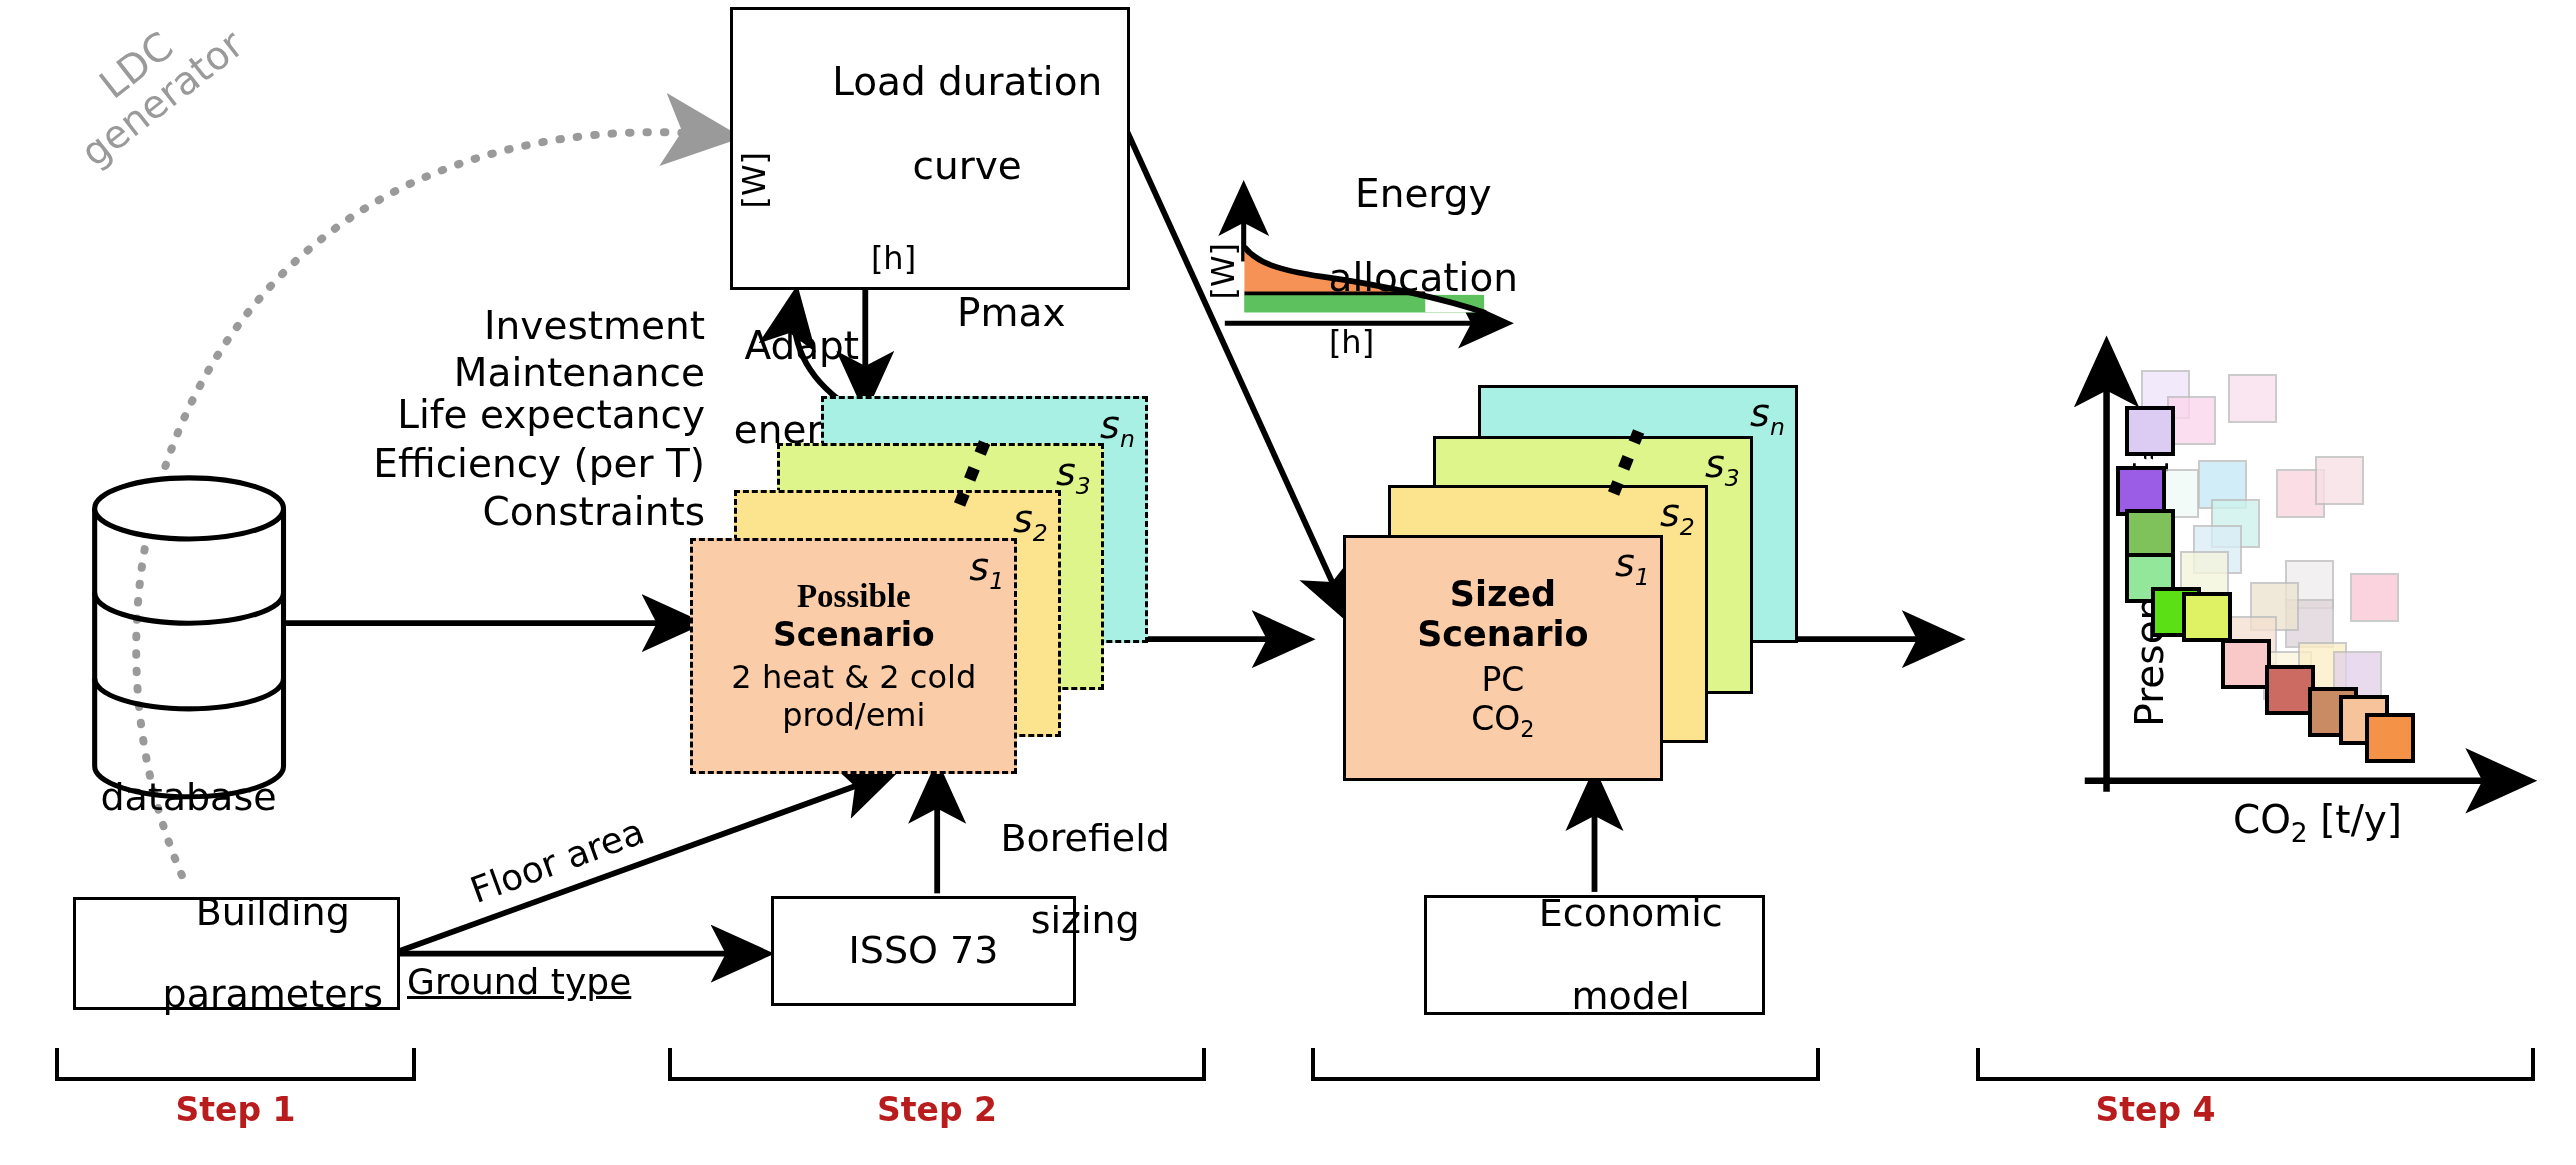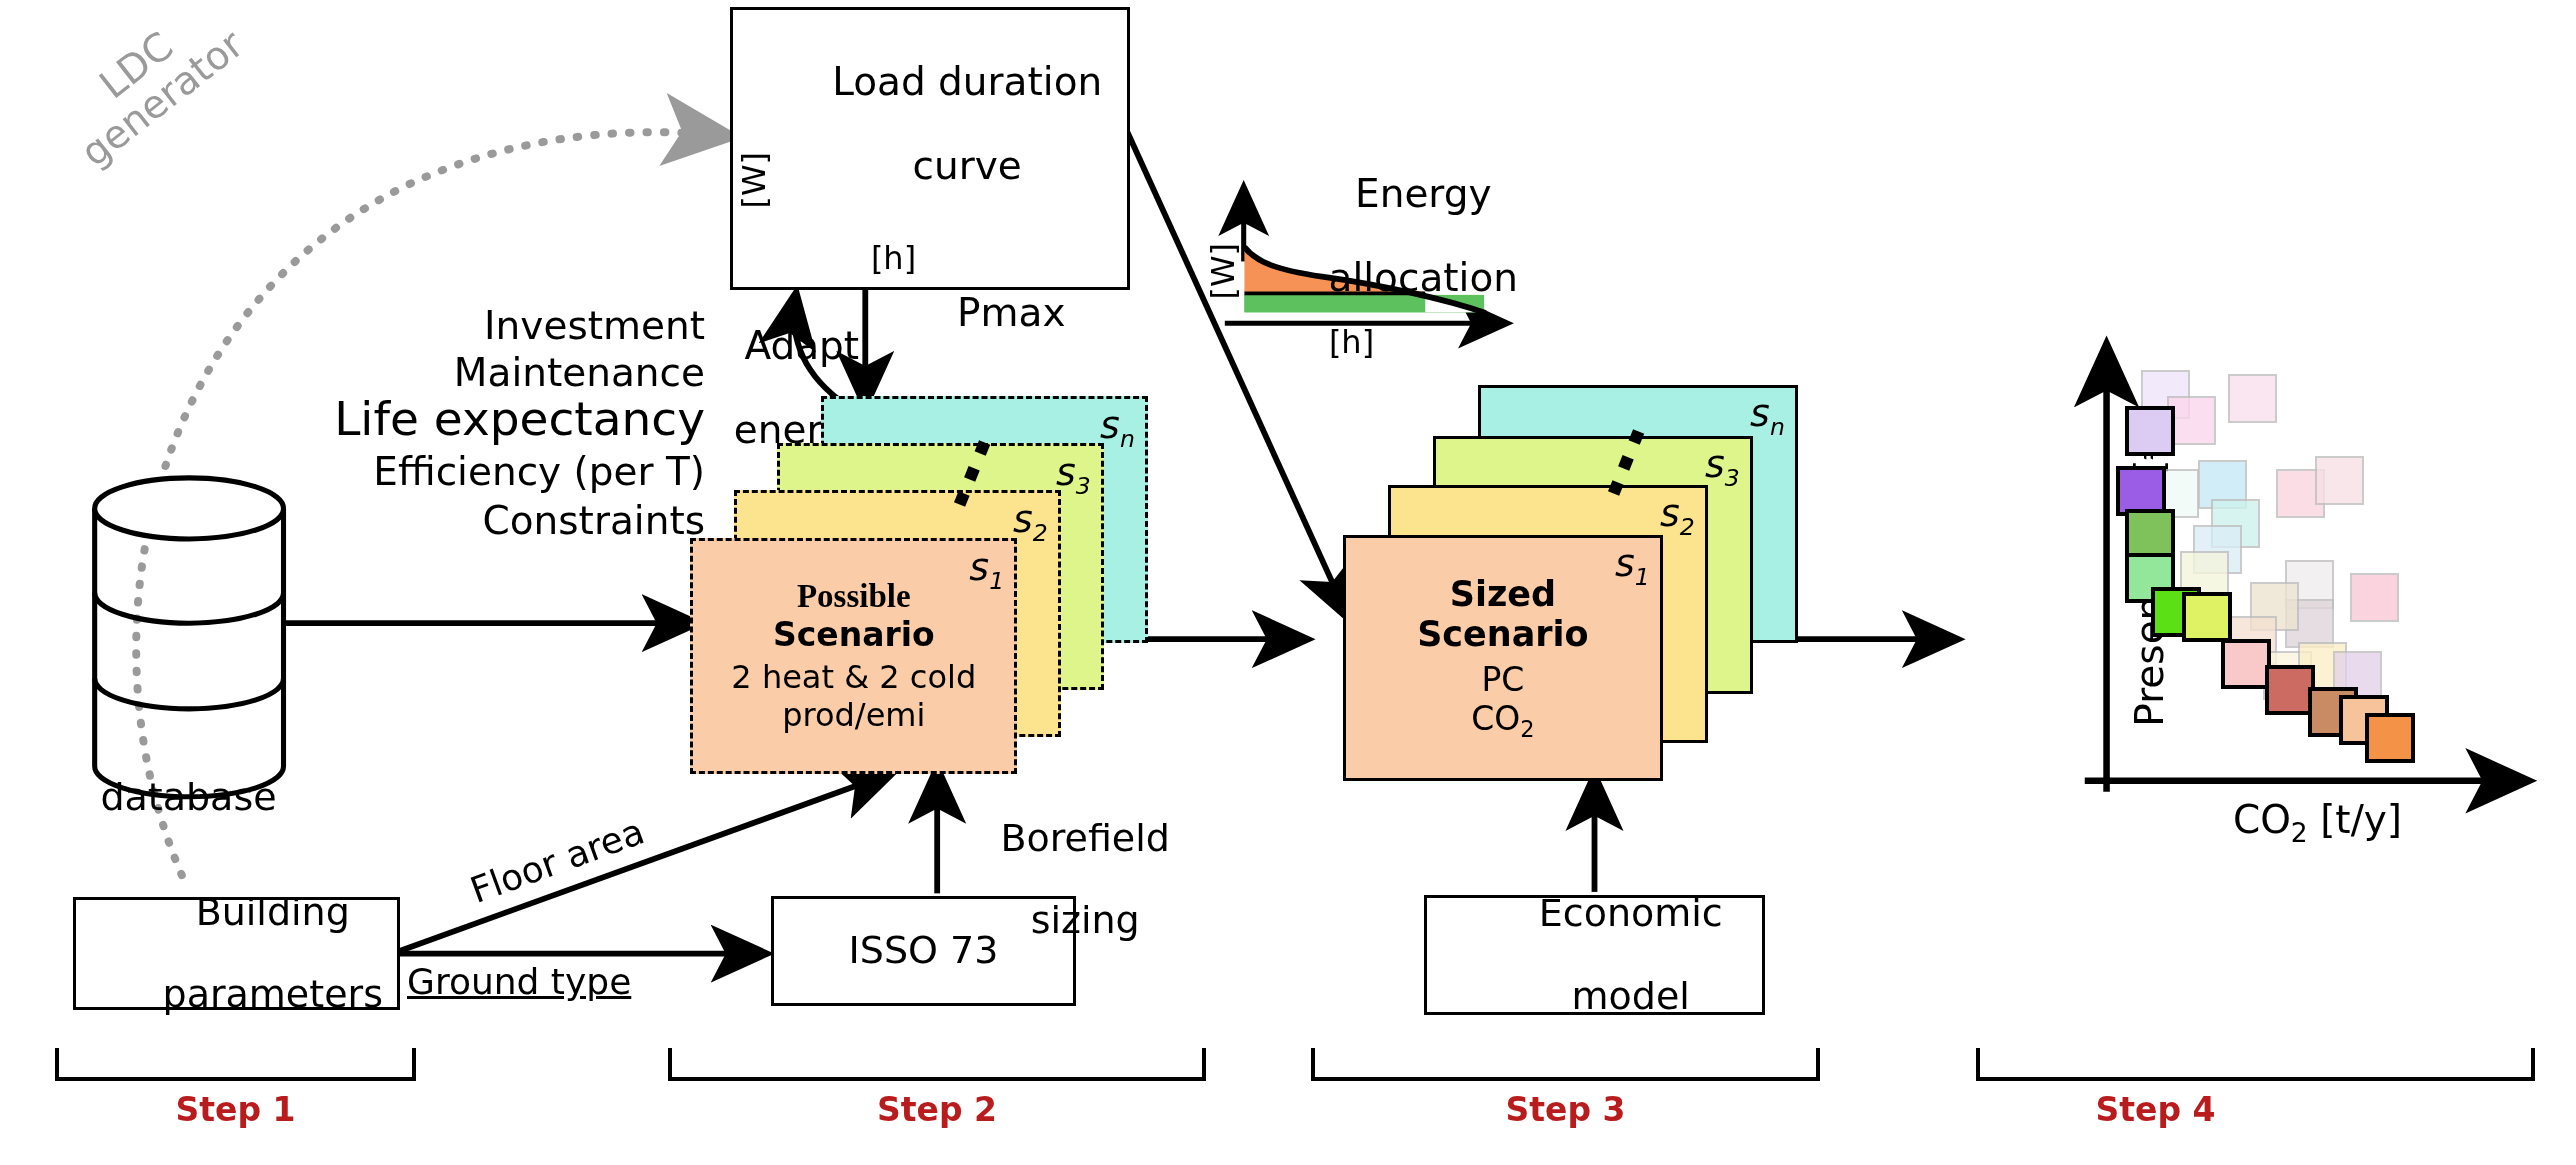--- a/index.html
+++ b/index.html
@@ -105,21 +105,21 @@
 
   <div class="abs txt ctr" style="left:29px;top:123px;width:240px;font-size:39px;color:#9a9a9a;
               transform:rotate(-38deg);transform-origin:left top;">LDC
 generator</div>
 
   <div class="abs txt ctr" style="left:76px;top:777px;width:225px;font-size:38px;">database</div>
 
   <div class="abs" style="left:240px;top:305px;width:465px;">
     <div class="txt rt" style="font-size:39px;margin-bottom:5px;">Investment</div>
     <div class="txt rt" style="font-size:39px;margin-bottom:0;">Maintenance</div>
-    <div class="txt rt" style="font-size:47px;margin-bottom:6.5px;">Life expectancy</div>
+    <div class="txt rt" style="font-size:39px;margin-bottom:6.5px;">Life expectancy</div>
     <div class="txt rt" style="font-size:39px;margin-bottom:6.5px;">Efficiency (per T)</div>
     <div class="txt rt" style="font-size:39px;">Constraints</div>
   </div>
 
   <div class="abs box" style="left:730px;top:7.3px;width:400px;height:283px;background:#fff;display:block;">
     <div class="txt ctr" style="position:absolute;left:0;right:0;top:8.7px;font-size:39px;">
       <span>Load duration</span><br>
       <span>curve</span>
     </div>
   </div>
@@ -257,19 +257,18 @@
       <div style="position: absolute; width: 42px; height: 42px; left: 258px; top: 364px; background: rgb(244, 146, 71); border: 4.4px solid rgb(0, 0, 0);"></div>
     </div>
 
   <div class="bracket" style="left:55px;top:1048px;width:361px;"></div>
   <div class="steplabel" style="left:55px;top:1090px;width:361px;">Step 1</div>
 
   <div class="bracket" style="left:668px;top:1048px;width:538px;"></div>
   <div class="steplabel" style="left:668px;top:1090px;width:538px;">Step 2</div>
 
   <div class="bracket" style="left:1311px;top:1048px;width:509px;"></div>
-  <div class="steplabel" style="left:1311px;top:1090px;width:509px;">Step 3</div>
 
   <div class="bracket" style="left:1976px;top:1048px;width:559px;"></div>
   <div class="steplabel" style="left:1876px;top:1090px;width:559px;">Step 4</div>
 
 </div>
 
 
 </body></html>

